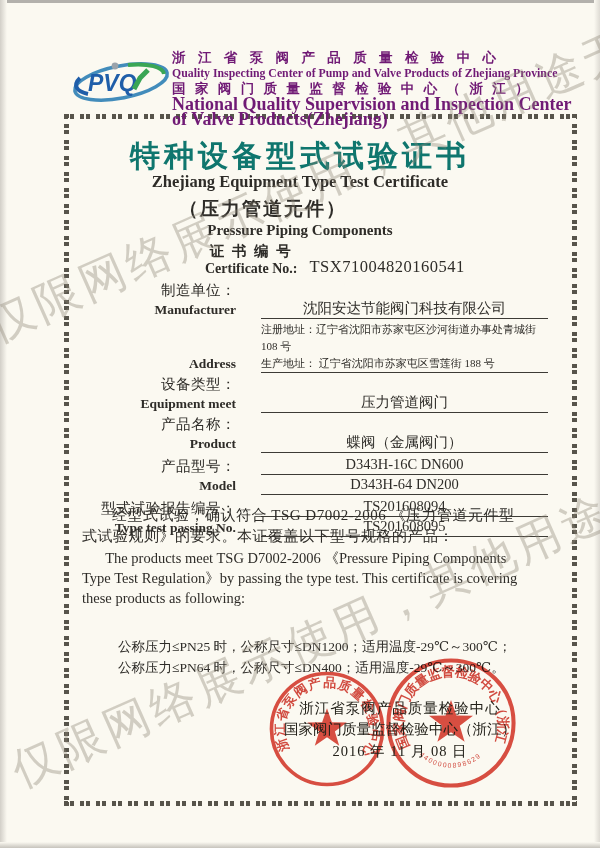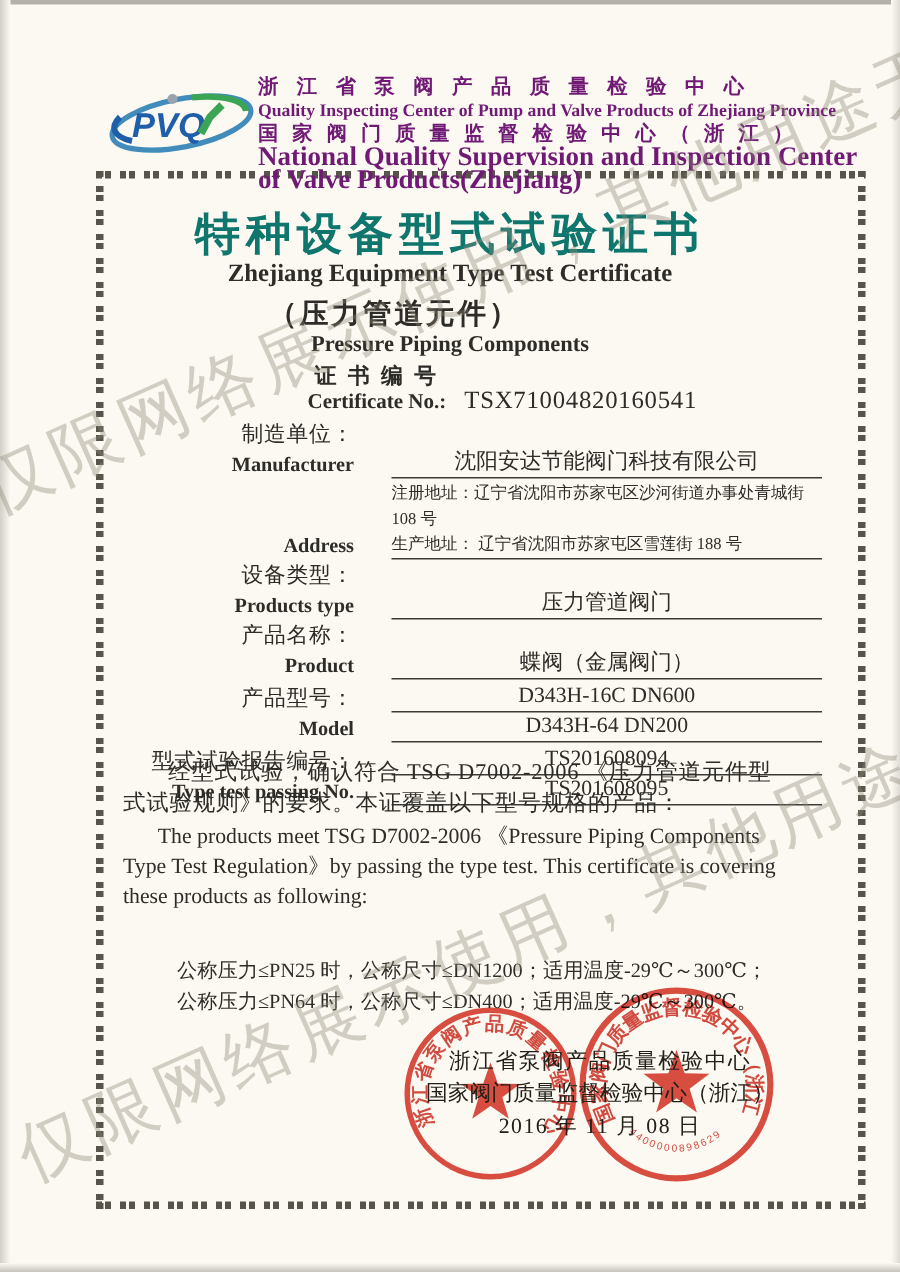--- a/index.html
+++ b/index.html
@@ -145,21 +145,21 @@
       </div>
       <div class="vals">
         <div class="vline small">注册地址：辽宁省沈阳市苏家屯区沙河街道办事处青城街 108 号</div>
         <div class="vline small u">生产地址： 辽宁省沈阳市苏家屯区雪莲街 188 号</div>
       </div>
     </div>
 
     <div class="row">
       <div class="labs2">
         <div class="lab-cn">设备类型：</div>
-        <div class="lab-en">Products type</div>
+        <div class="lab-en">Equipment meet</div>
       </div>
       <div class="vals">
         <div class="vline u">压力管道阀门</div>
       </div>
     </div>
 
     <div class="row">
       <div class="labs2">
         <div class="lab-cn">产品名称：</div>
         <div class="lab-en">Product</div>

